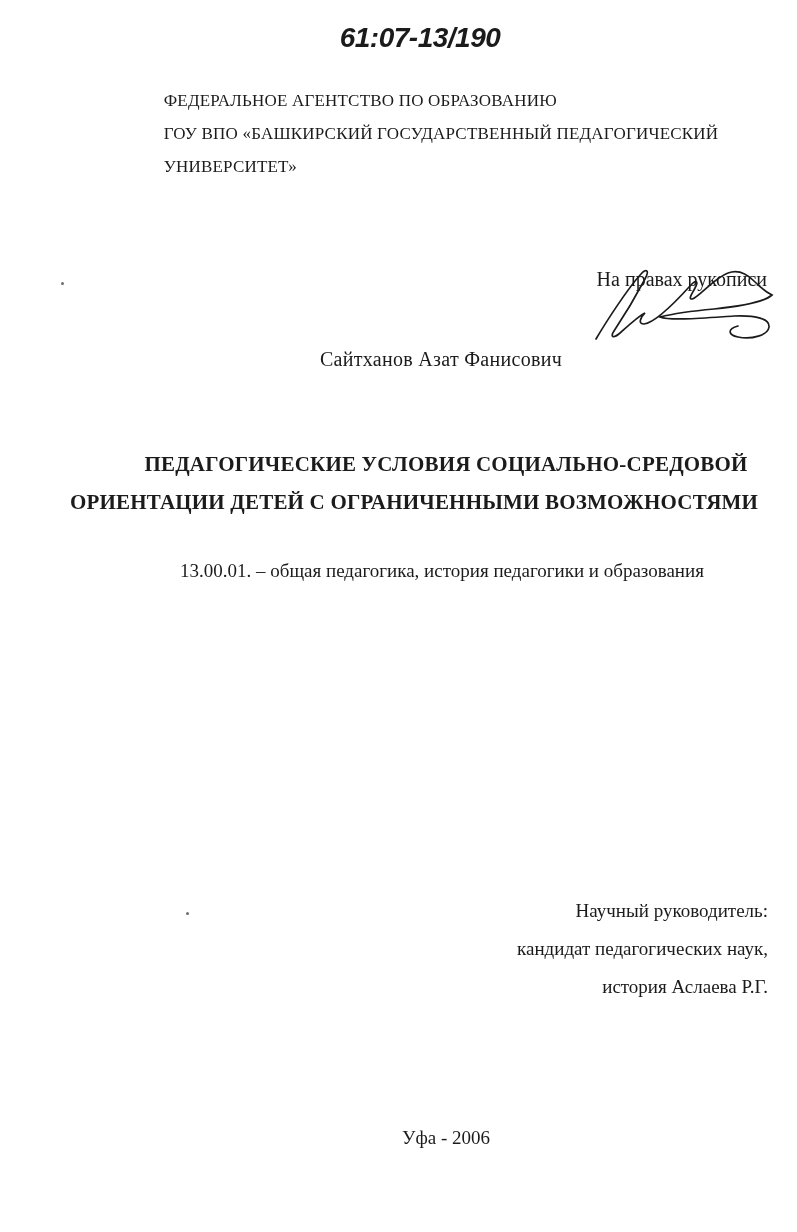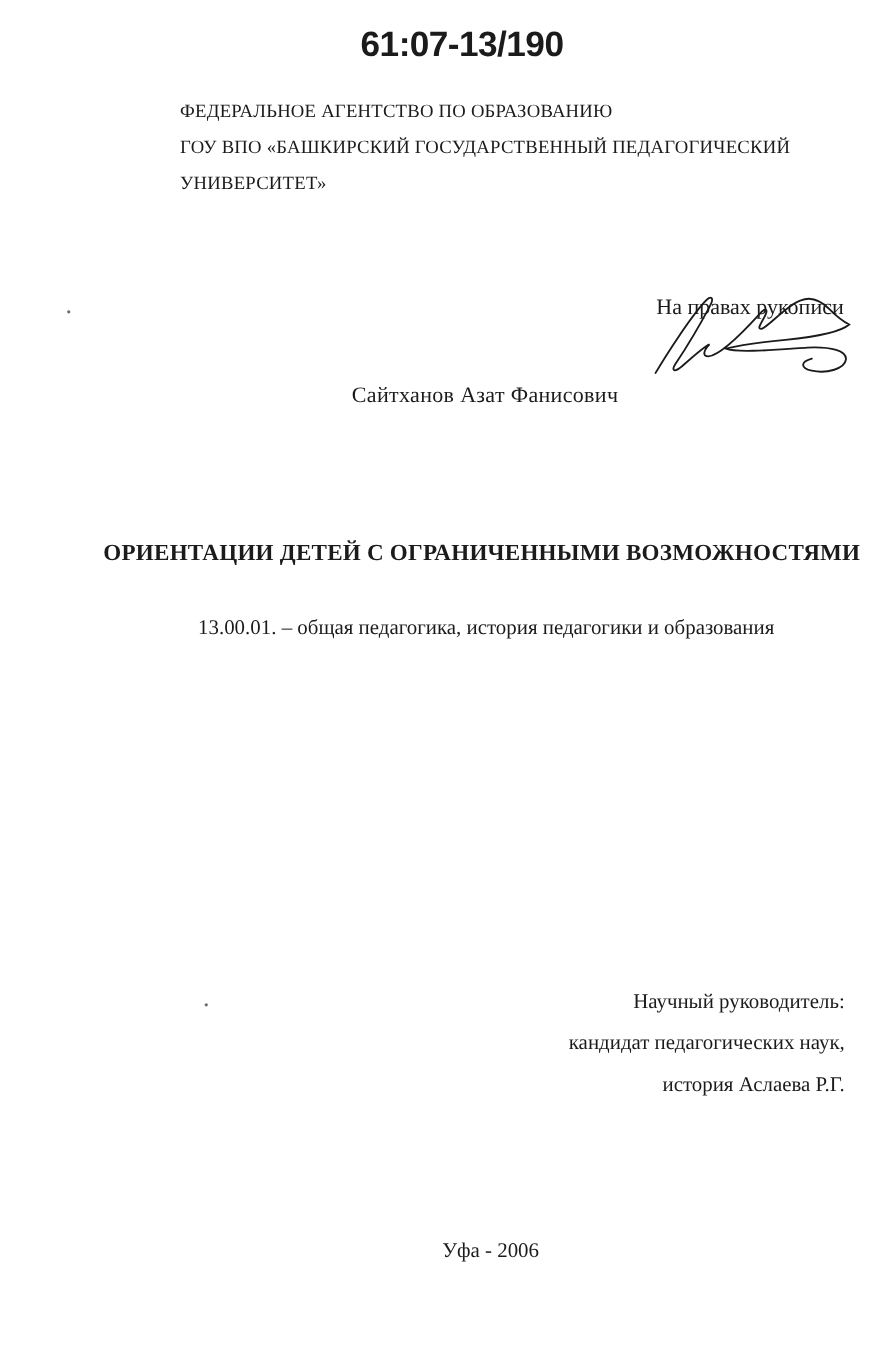--- a/index.html
+++ b/index.html
@@ -15,22 +15,23 @@
     font-family: "Liberation Serif", serif;
     color: #1b1b1b;
     overflow: hidden;
   }
   .abs { position: absolute; white-space: nowrap; }
   .cx  { transform: translateX(-50%); }
 
   .doc-code {
     font-family: "Liberation Sans", sans-serif;
     font-weight: bold;
-    font-size: 32px;
+    font-size: 28px;
     letter-spacing: -0.5px;
+    font-style: italic;
   }
   .header-block {
     font-size: 17px;
     line-height: 33px;
     text-align: left;
     letter-spacing: 0.2px;
   }
   .manuscript-note {
     font-size: 20px;
     margin-top: 28px;
@@ -110,21 +111,22 @@
                C 184,69 168,74 154,71
                C 144,69 143,63 154,60" stroke="#1b1b1b" stroke-width="1.7" stroke-linecap="round" fill="none"></path>
     </svg>
   </div>
 
   <div class="speck" style="left:61px; top:282px;"></div>
   <div class="speck" style="left:186px; top:912px;"></div>
 
   <div class="abs cx author-name" style="left:441px; top:348px;">Сайтханов Азат Фанисович</div>
 
-  <div class="abs cx title-line" style="left:438px; top:490px;">ОРИЕНТАЦИИ ДЕТЕЙ С ОГРАНИЧЕННЫМИ ВОЗМОЖНОСТЯМИ</div>
+  <div class="abs cx title-line" style="left:446px; top:452px;">ПЕДАГОГИЧЕСКИЕ УСЛОВИЯ СОЦИАЛЬНО-СРЕДОВОЙ</div>
+  <div class="abs cx title-line" style="left:414px; top:490px;">ОРИЕНТАЦИИ ДЕТЕЙ С ОГРАНИЧЕННЫМИ ВОЗМОЖНОСТЯМИ</div>
 
   <div class="abs cx specialty-line" style="left:442px; top:560px;">13.00.01. – общая педагогика, история педагогики и образования</div>
 
 
   <div class="abs supervisor-block" style="right:29px; top:892px;">
     <div>Научный руководитель:</div>
     <div>кандидат педагогических наук,</div>
     <div>история Аслаева Р.Г.</div>
   </div>
 

